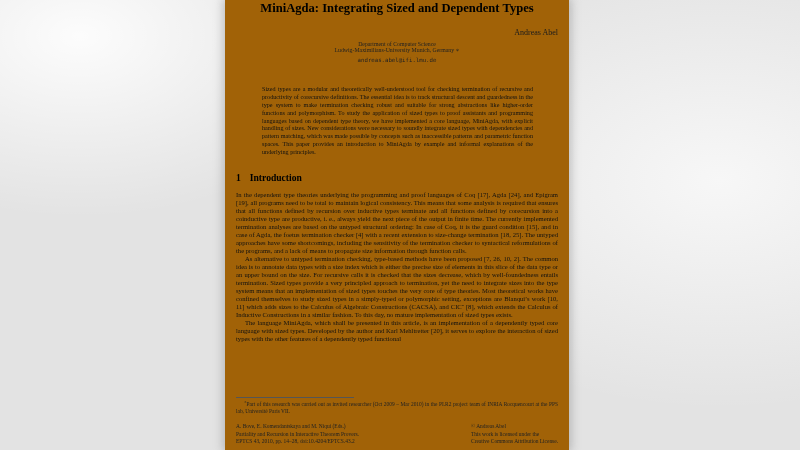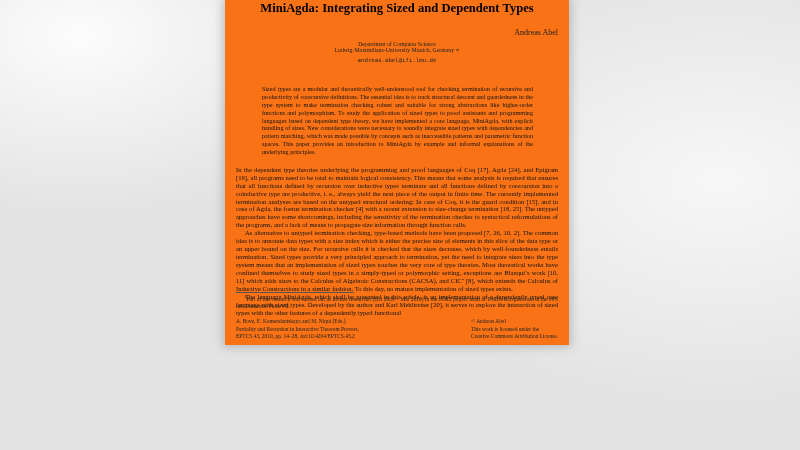--- a/index.html
+++ b/index.html
@@ -11,22 +11,22 @@
   body {
     background:
       radial-gradient(ellipse 420px 260px at 10% 8%, rgba(255,255,255,0.9), rgba(255,255,255,0) 70%),
       radial-gradient(ellipse 500px 320px at 90% 40%, rgba(252,252,252,0.8), rgba(252,252,252,0) 72%),
       #e3e3e3;
     position: relative;
   }
   .sheet {
     position: absolute;
     left: 225px; top: 0;
-    width: 344px; height: 345px;
-    background: #f97316;
+    width: 344px; height: 450px;
+    background: #a16207;
     box-shadow: 0 0 9px 2px rgba(110,110,110,0.40);
     color: #1c1c1c;
     overflow: hidden;
   }
   .content { padding: 1px 11px 0 11px; }
 
   .title {
     font-size: 12.6px; font-weight: bold; text-align: center;
     line-height: 1.1; margin: 1px 0 0 0; color: #000;
   }
@@ -90,20 +90,23 @@
 
     <div class="affil">
       <div>Department of Computer Science</div>
       <div>Ludwig-Maximilians-University Munich, Germany ∗</div>
     </div>
 
     <div class="email">andreas.abel@ifi.lmu.de</div>
 
     <div class="abstract">Sized types are a modular and theoretically well-understood tool for checking termination of recursive and productivity of corecursive definitions. The essential idea is to track structural descent and guardedness in the type system to make termination checking robust and suitable for strong abstractions like higher-order functions and polymorphism. To study the application of sized types to proof assistants and programming languages based on dependent type theory, we have implemented a core language, MiniAgda, with explicit handling of sizes. New considerations were necessary to soundly integrate sized types with dependencies and pattern matching, which was made possible by concepts such as inaccessible patterns and parametric function spaces. This paper provides an introduction to MiniAgda by example and informal explanations of the underlying principles.</div>
 
+    <div class="section-head">
+      <span class="secnum">1</span><span>Introduction</span>
+    </div>
 
     <div class="bodytext">
       <p class="first">In the dependent type theories underlying the programming and proof languages of Coq [17], Agda [24], and Epigram [19], all programs need to be total to maintain logical consistency.  This means that some analysis is required that ensures that all functions defined by recursion over inductive types terminate and all functions defined by corecursion into a coinductive type are productive, i. e., always yield the next piece of the output in finite time.  The currently implemented termination analyses are based on the untyped structural ordering: In case of Coq, it is the guard condition [15], and in case of Agda, the foetus termination checker [4] with a recent extension to size-change termination [18, 25]. The untyped approaches have some shortcomings, including the sensitivity of the termination checker to syntactical reformulations of the programs, and a lack of means to propagate size information through function calls.</p>
       <p class="indent">As alternative to untyped termination checking, type-based methods have been proposed [7, 26, 10, 2].  The common idea is to annotate data types with a size index which is either the precise size of elements in this slice of the data type or an upper bound on the size. For recursive calls it is checked that the sizes decrease, which by well-foundedness entails termination. Sized types provide a very principled approach to termination, yet the need to integrate sizes into the type system means that an implementation of sized types touches the very core of type theories.  Most theoretical works have confined themselves to study sized types in a simply-typed or polymorphic setting, exceptions are Blanqui’s work [10, 11] which adds sizes to the Calculus of Algebraic Constructions (CACSA), and CICˆ [8], which extends the Calculus of Inductive Constructions in a similar fashion. To this day, no mature implementation of sized types exists.</p>
       <p class="indent">The language MiniAgda, which shall be presented in this article, is an implementation of a dependently typed core language with sized types.  Developed by the author and Karl Mehltretter [20], it serves to explore the interaction of sized types with the other features of a dependently typed functional</p>
     </div>
 
   </div>
 
   <div class="footnote">

